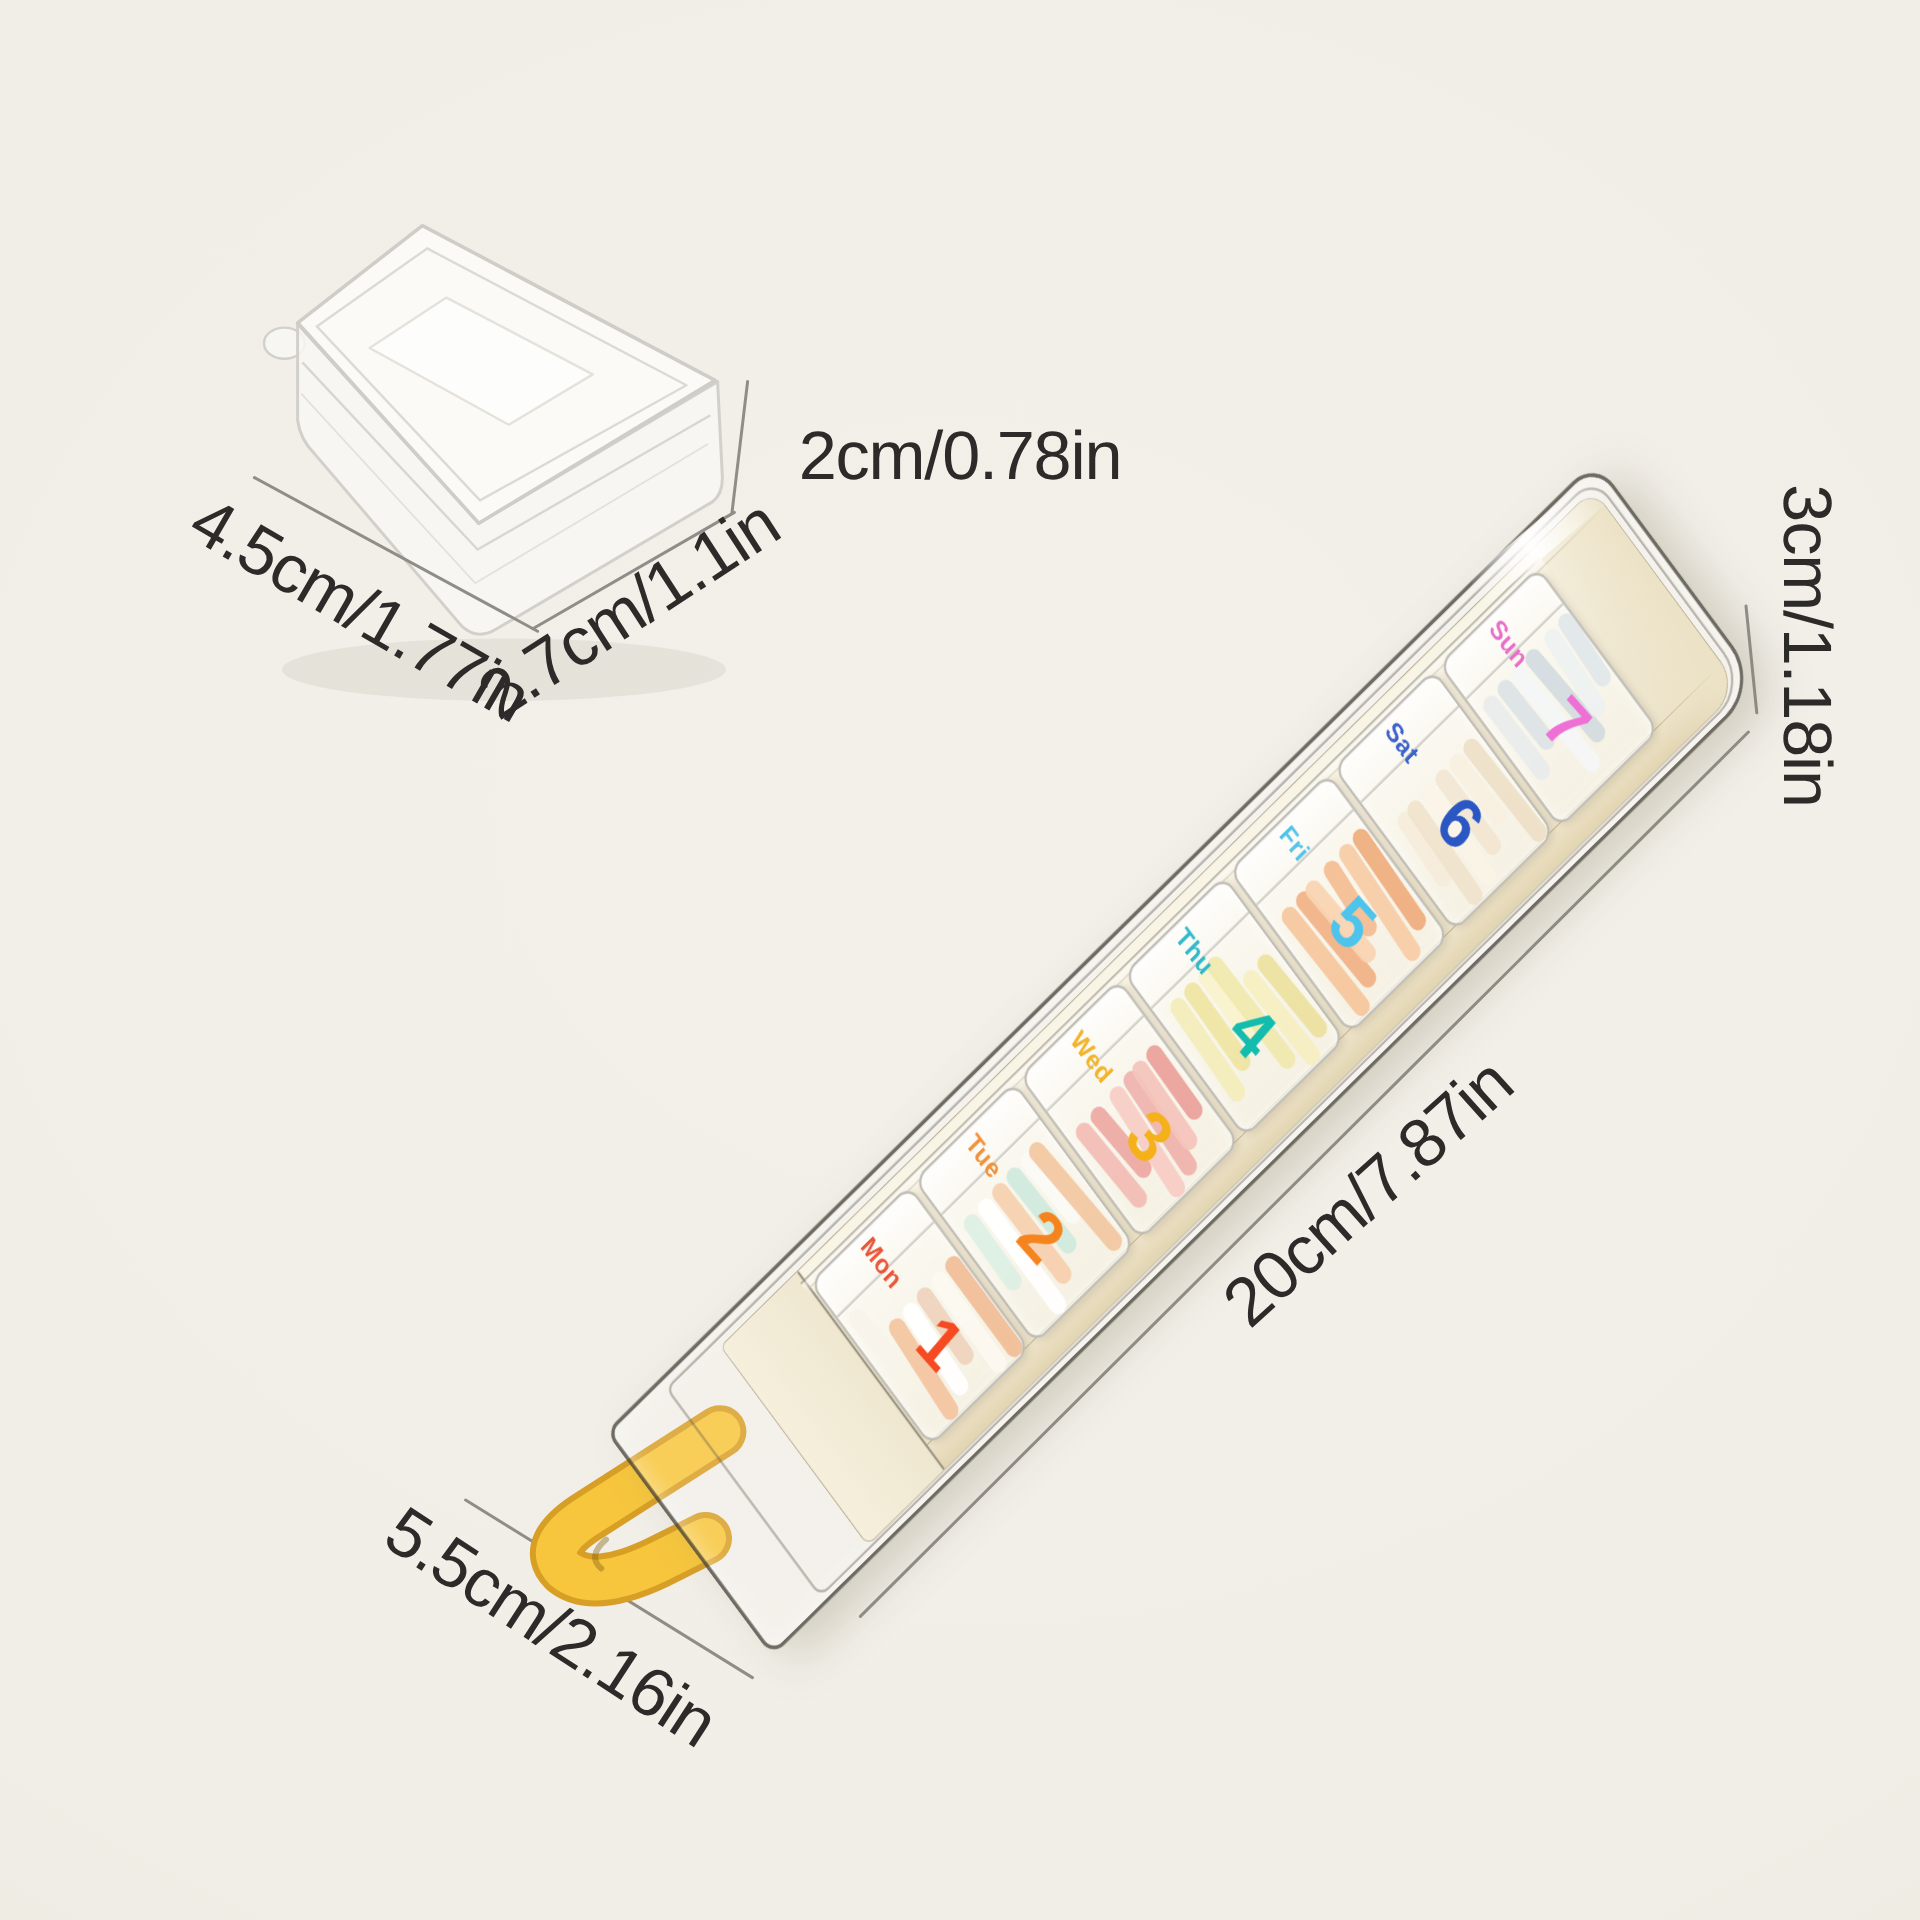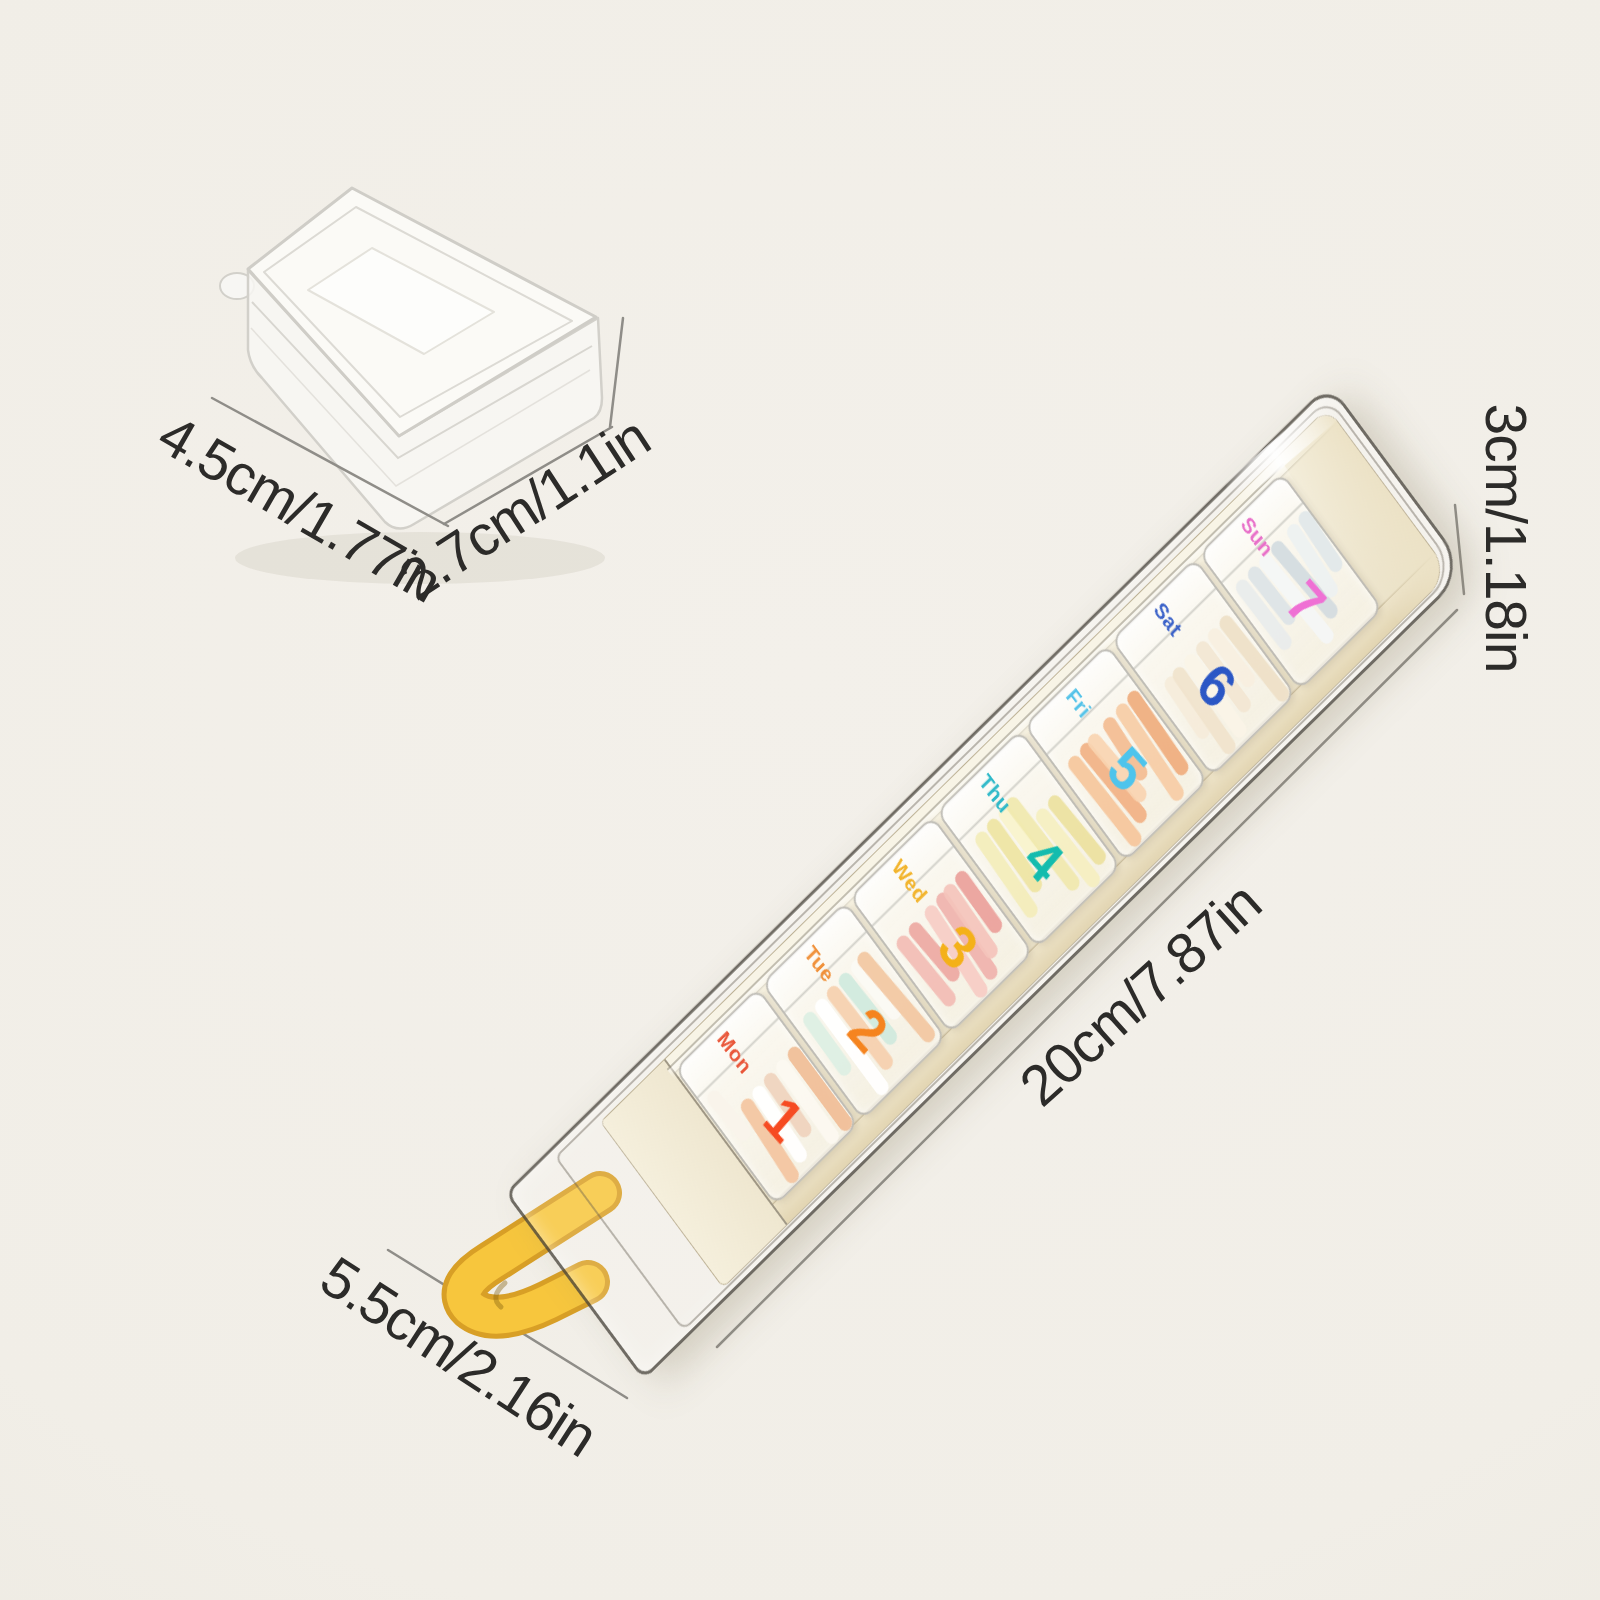--- a/index.html
+++ b/index.html
@@ -213,16 +213,17 @@
           <div class="day" style="color: rgb(232, 111, 201);">Sun</div>
           <div class="num" style="color: rgb(239, 112, 212);">7</div>
         </div>
       </div>
     </div>
     <div class="sheen"></div>
   </div>
 
   <div class="dim" style="left:300px;top:508px;--r:30deg;">4.5cm/1.77in</div>
   <div class="dim" style="left:524px;top:508px;--r:-33deg;">2.7cm/1.1in</div>
+  <div class="dim" style="left:800px;top:380px;--r:0deg;">2cm/0.78in</div>
   <div class="dim" style="left:1506px;top:538px;--r:90deg;">3cm/1.18in</div>
   <div class="dim" style="left:1140px;top:994px;--r:-42deg;">20cm/7.87in</div>
   <div class="dim" style="left:459px;top:1356px;--r:33deg;">5.5cm/2.16in</div>
 </div>
 
 </body></html>

